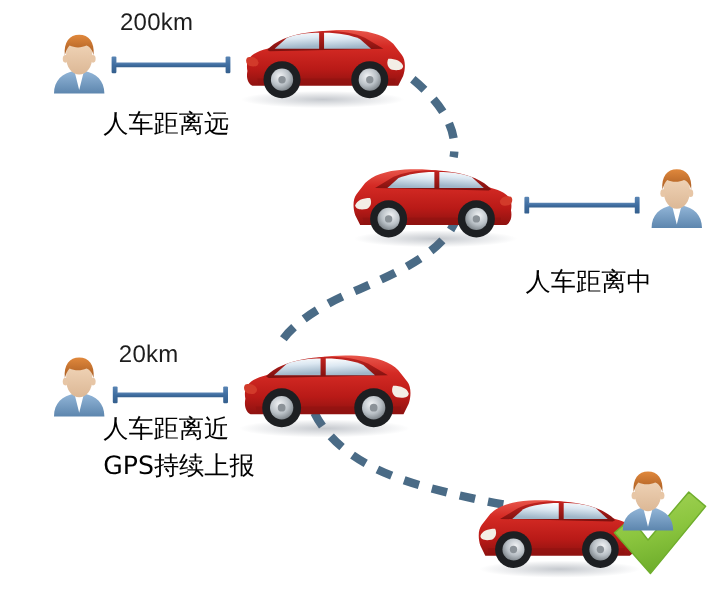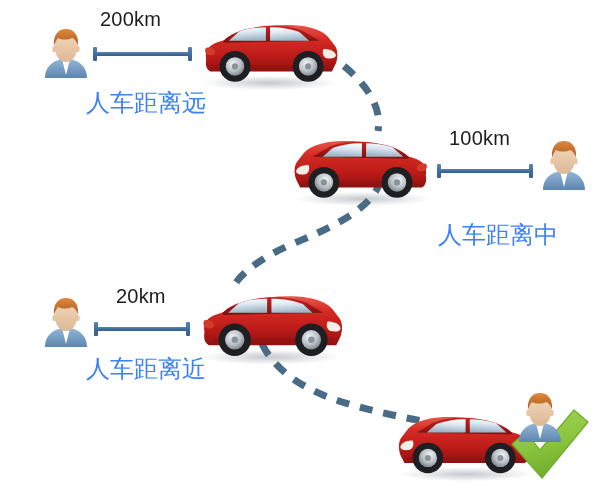--- a/index.html
+++ b/index.html
@@ -60,22 +60,22 @@
     height: 14px;
     background: linear-gradient(to bottom, #5a85b4 0%, #3f6da0 50%, #355f8d 100%);
     border-radius: 1px;
   }
   .measure .cap.left  { left: 0; }
   .measure .cap.right { right: 0; }
 
   
   .caption {
     position: absolute;
-    color: #3b82f6;
-    font-size: 24px;
+    color: #000000;
+    font-size: 21px;
     line-height: 31px;
     white-space: nowrap;
     font-family: "DejaVu Sans", "Liberation Sans", sans-serif;
   }
   .caption .line { display: block; }
 </style>
 </head>
 <body>
 
 <div id="stage">
@@ -261,37 +261,37 @@
   <div class="measure" style="left:93px; top:47px; width:99px;">
     <span class="cap left"></span>
     <span class="shaft"></span>
     <span class="cap right"></span>
   </div>
 
   <div class="caption" style="left:86px; top:88px;">
     <span class="line">人车距离远</span>
   </div>
 
-  <div class="km-label node" style="left:449px; top:127px;">100km</div>
 
   <div class="measure" style="left:437px; top:164px; width:96px;">
     <span class="cap left"></span>
     <span class="shaft"></span>
     <span class="cap right"></span>
   </div>
 
   <div class="caption" style="left:438px; top:220px;">
     <span class="line">人车距离中</span>
   </div>
 
-  <div class="km-label node" style="left:116px; top:285px;">20km</div>
+  <div class="km-label node" style="left:99px; top:285px;">20km</div>
 
   <div class="measure" style="left:94px; top:322px; width:96px;">
     <span class="cap left"></span>
     <span class="shaft"></span>
     <span class="cap right"></span>
   </div>
 
-  <div class="caption" style="left:86px; top:354px;">
+  <div class="caption" style="left:86px; top:342px;">
     <span class="line">人车距离近</span>
+    <span class="line">GPS持续上报</span>
   </div>
 
 </div>
 
 </body></html>

